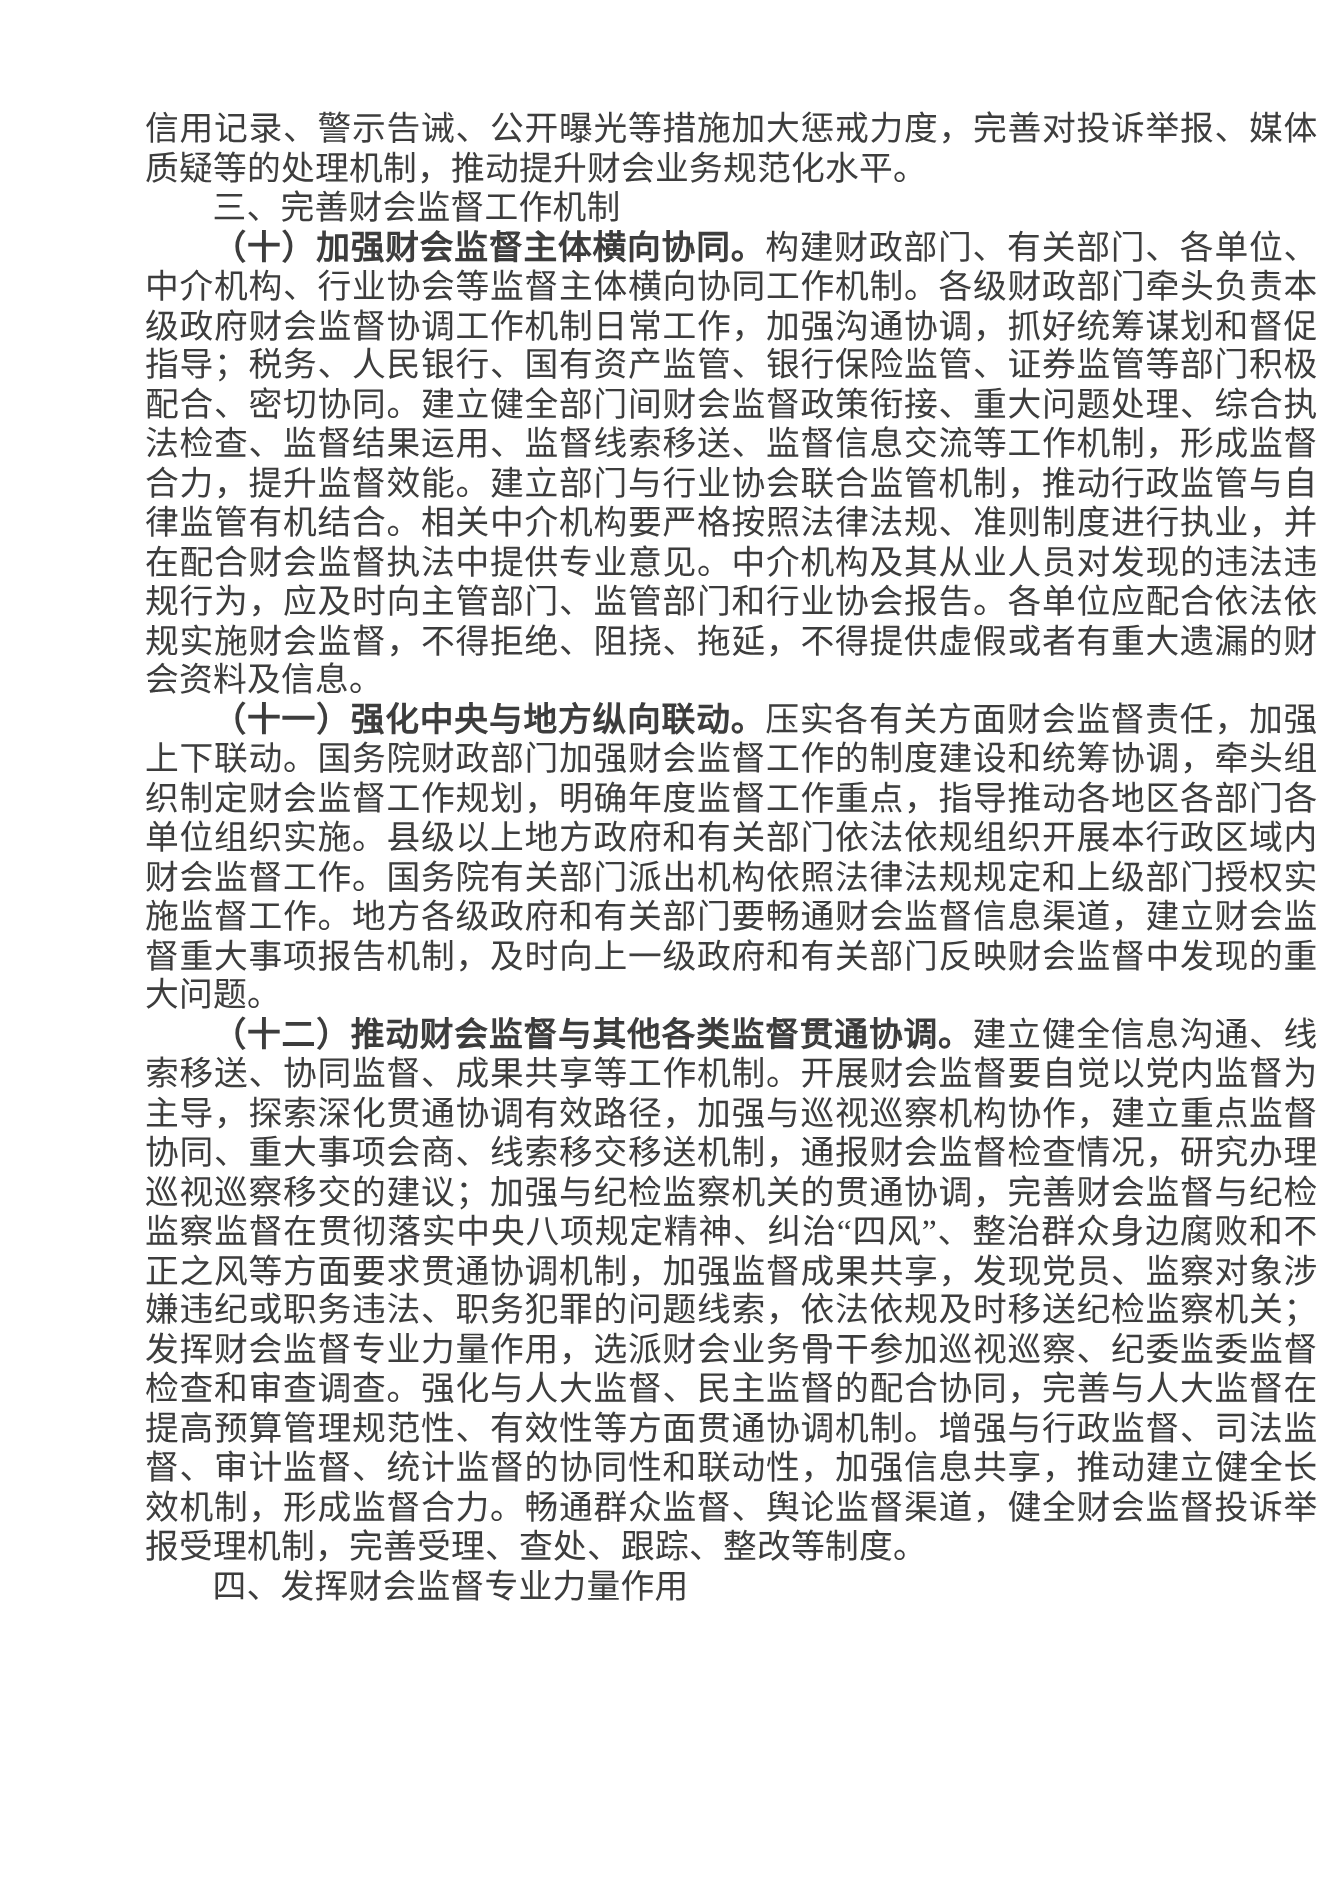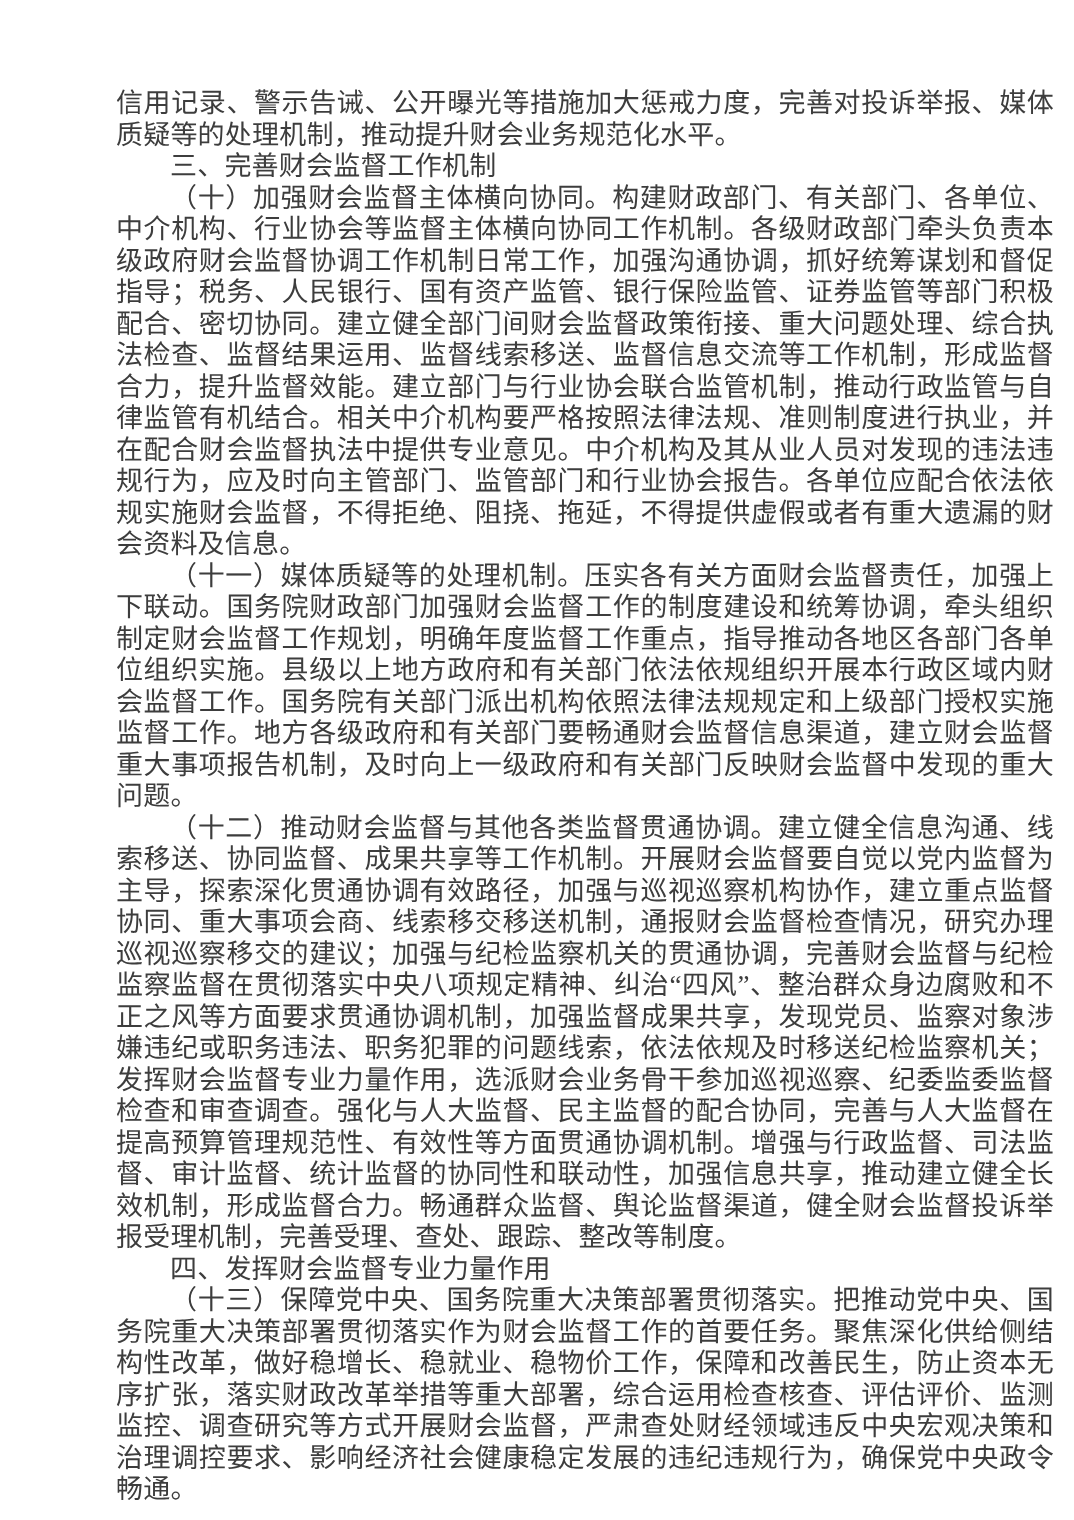--- a/index.html
+++ b/index.html
@@ -32,29 +32,28 @@
     padding: 0;
     text-indent: 2em;
   }
   .doc p.continuation {
     text-indent: 0;
   }
   .doc p.heading {
     font-weight: normal;
   }
   .doc span.lead {
-    font-weight: normal;
+    font-weight: bold;
   }
 </style>
 </head>
 <body>
 
 <div class="page">
   <div class="doc" style="color: rgb(61, 61, 61);">
       <p class="block continuation">信用记录、警示告诫、公开曝光等措施加大惩戒力度，完善对投诉举报、媒体质疑等的处理机制，推动提升财会业务规范化水平。</p>
       <p class="block heading">三、完善财会监督工作机制</p>
       <p class="block numbered"><span class="lead">（十）加强财会监督主体横向协同。</span><span>构建财政部门、有关部门、各单位、中介机构、行业协会等监督主体横向协同工作机制。各级财政部门牵头负责本级政府财会监督协调工作机制日常工作，加强沟通协调，抓好统筹谋划和督促指导；税务、人民银行、国有资产监管、银行保险监管、证券监管等部门积极配合、密切协同。建立健全部门间财会监督政策衔接、重大问题处理、综合执法检查、监督结果运用、监督线索移送、监督信息交流等工作机制，形成监督合力，提升监督效能。建立部门与行业协会联合监管机制，推动行政监管与自律监管有机结合。相关中介机构要严格按照法律法规、准则制度进行执业，并在配合财会监督执法中提供专业意见。中介机构及其从业人员对发现的违法违规行为，应及时向主管部门、监管部门和行业协会报告。各单位应配合依法依规实施财会监督，不得拒绝、阻挠、拖延，不得提供虚假或者有重大遗漏的财会资料及信息。</span></p>
-      <p class="block numbered"><span class="lead">（十一）媒体质疑等的处理机制。</span><span>压实各有关方面财会监督责任，加强上下联动。国务院财政部门加强财会监督工作的制度建设和统筹协调，牵头组织制定财会监督工作规划，明确年度监督工作重点，指导推动各地区各部门各单位组织实施。县级以上地方政府和有关部门依法依规组织开展本行政区域内财会监督工作。国务院有关部门派出机构依照法律法规规定和上级部门授权实施监督工作。地方各级政府和有关部门要畅通财会监督信息渠道，建立财会监督重大事项报告机制，及时向上一级政府和有关部门反映财会监督中发现的重大问题。</span></p>
+      <p class="block numbered"><span class="lead">（十一）强化中央与地方纵向联动。</span><span>压实各有关方面财会监督责任，加强上下联动。国务院财政部门加强财会监督工作的制度建设和统筹协调，牵头组织制定财会监督工作规划，明确年度监督工作重点，指导推动各地区各部门各单位组织实施。县级以上地方政府和有关部门依法依规组织开展本行政区域内财会监督工作。国务院有关部门派出机构依照法律法规规定和上级部门授权实施监督工作。地方各级政府和有关部门要畅通财会监督信息渠道，建立财会监督重大事项报告机制，及时向上一级政府和有关部门反映财会监督中发现的重大问题。</span></p>
       <p class="block numbered"><span class="lead">（十二）推动财会监督与其他各类监督贯通协调。</span><span>建立健全信息沟通、线索移送、协同监督、成果共享等工作机制。开展财会监督要自觉以党内监督为主导，探索深化贯通协调有效路径，加强与巡视巡察机构协作，建立重点监督协同、重大事项会商、线索移交移送机制，通报财会监督检查情况，研究办理巡视巡察移交的建议；加强与纪检监察机关的贯通协调，完善财会监督与纪检监察监督在贯彻落实中央八项规定精神、纠治“四风”、整治群众身边腐败和不正之风等方面要求贯通协调机制，加强监督成果共享，发现党员、监察对象涉嫌违纪或职务违法、职务犯罪的问题线索，依法依规及时移送纪检监察机关；发挥财会监督专业力量作用，选派财会业务骨干参加巡视巡察、纪委监委监督检查和审查调查。强化与人大监督、民主监督的配合协同，完善与人大监督在提高预算管理规范性、有效性等方面贯通协调机制。增强与行政监督、司法监督、审计监督、统计监督的协同性和联动性，加强信息共享，推动建立健全长效机制，形成监督合力。畅通群众监督、舆论监督渠道，健全财会监督投诉举报受理机制，完善受理、查处、跟踪、整改等制度。</span></p>
       <p class="block heading">四、发挥财会监督专业力量作用</p>
-      <p class="block numbered"><span class="lead">（十三）保障党中央、国务院重大决策部署贯彻落实。</span><span>把推动党中央、国务院重大决策部署贯彻落实作为财会监督工作的首要任务。聚焦深化供给侧结构性改革，做好稳增长、稳就业、稳物价工作，保障和改善民生，防止资本无序扩张，落实财政改革举措等重大部署，综合运用检查核查、评估评价、监测监控、调查研究等方式开展财会监督，严肃查处财经领域违反中央宏观决策和治理调控要求、影响经济社会健康稳定发展的违纪违规行为，确保党中央政令畅通。</span></p>
     </div>
 </div>
 
 </body></html>

